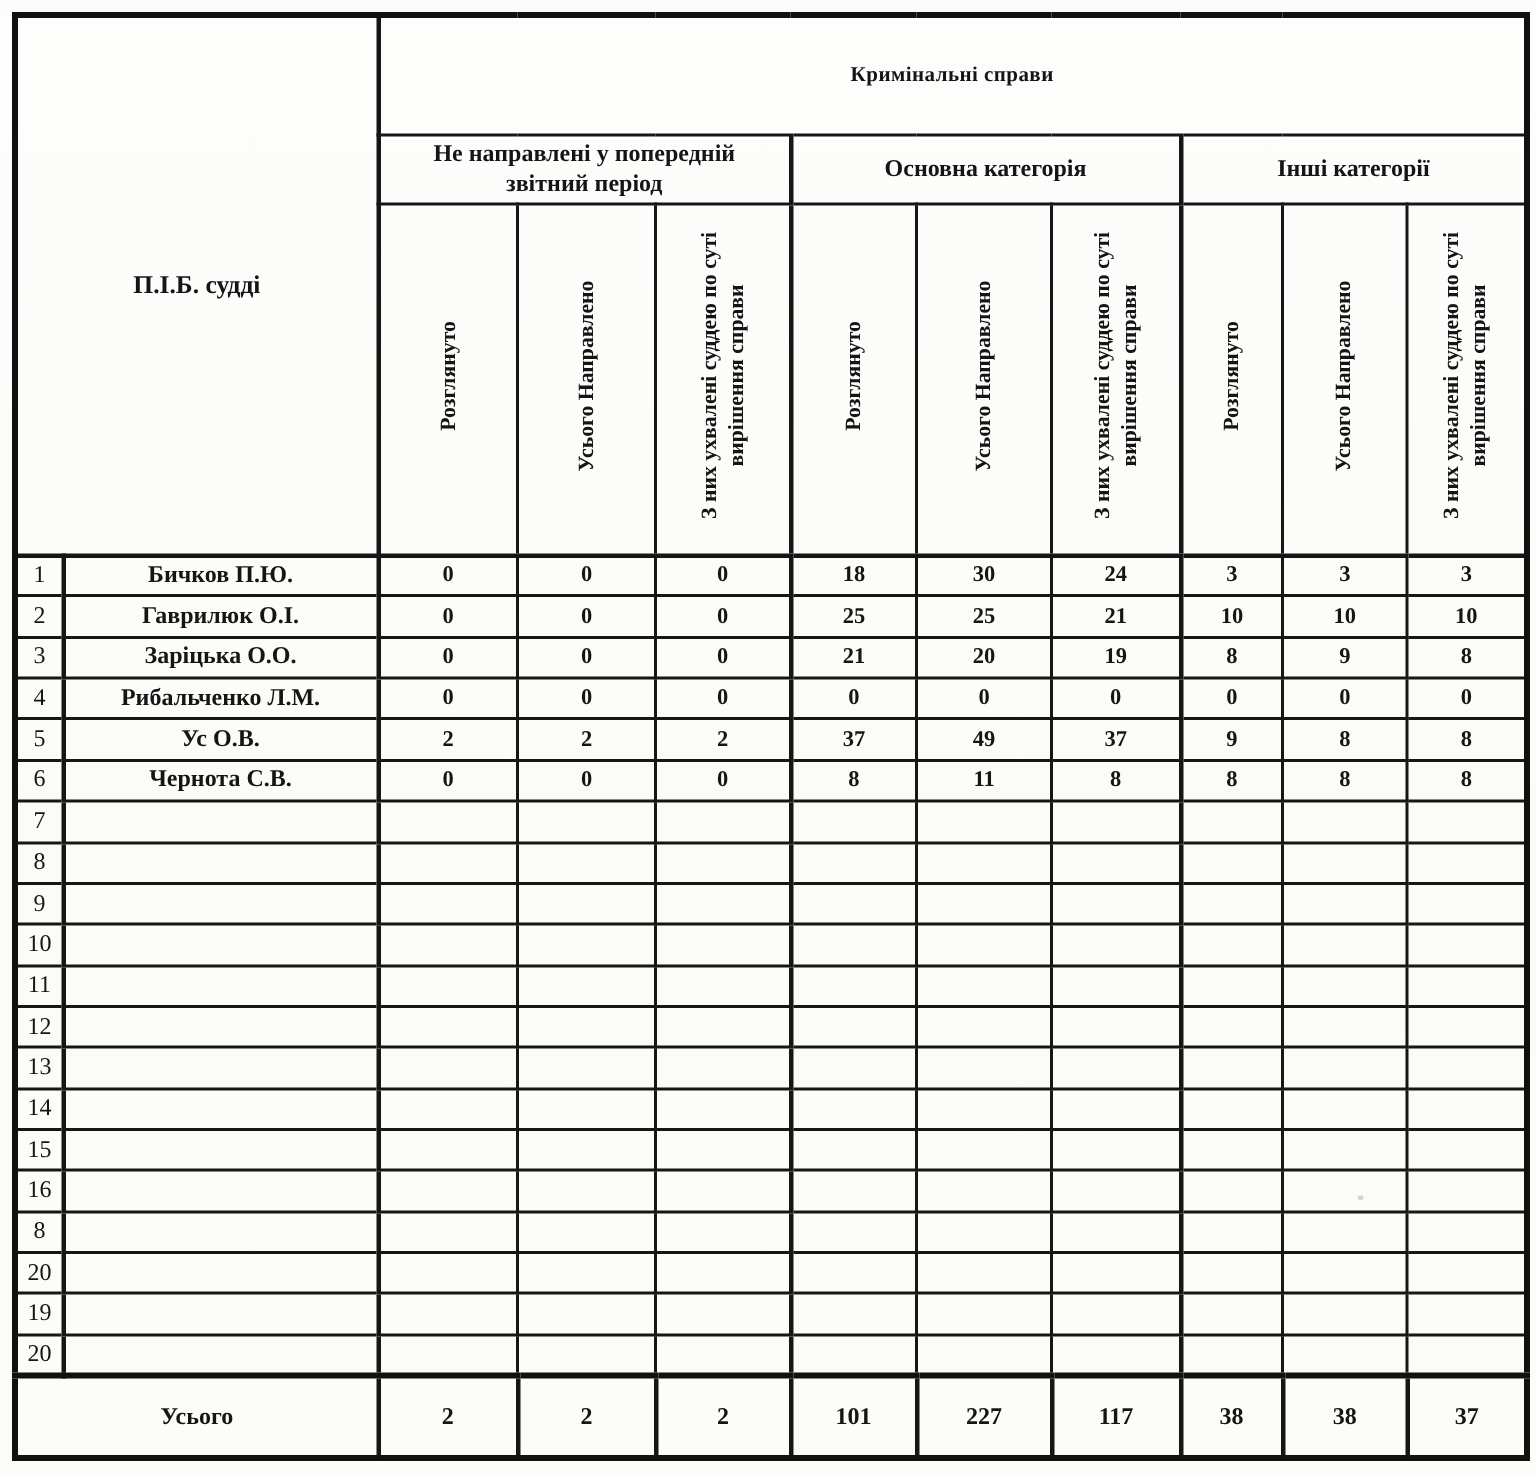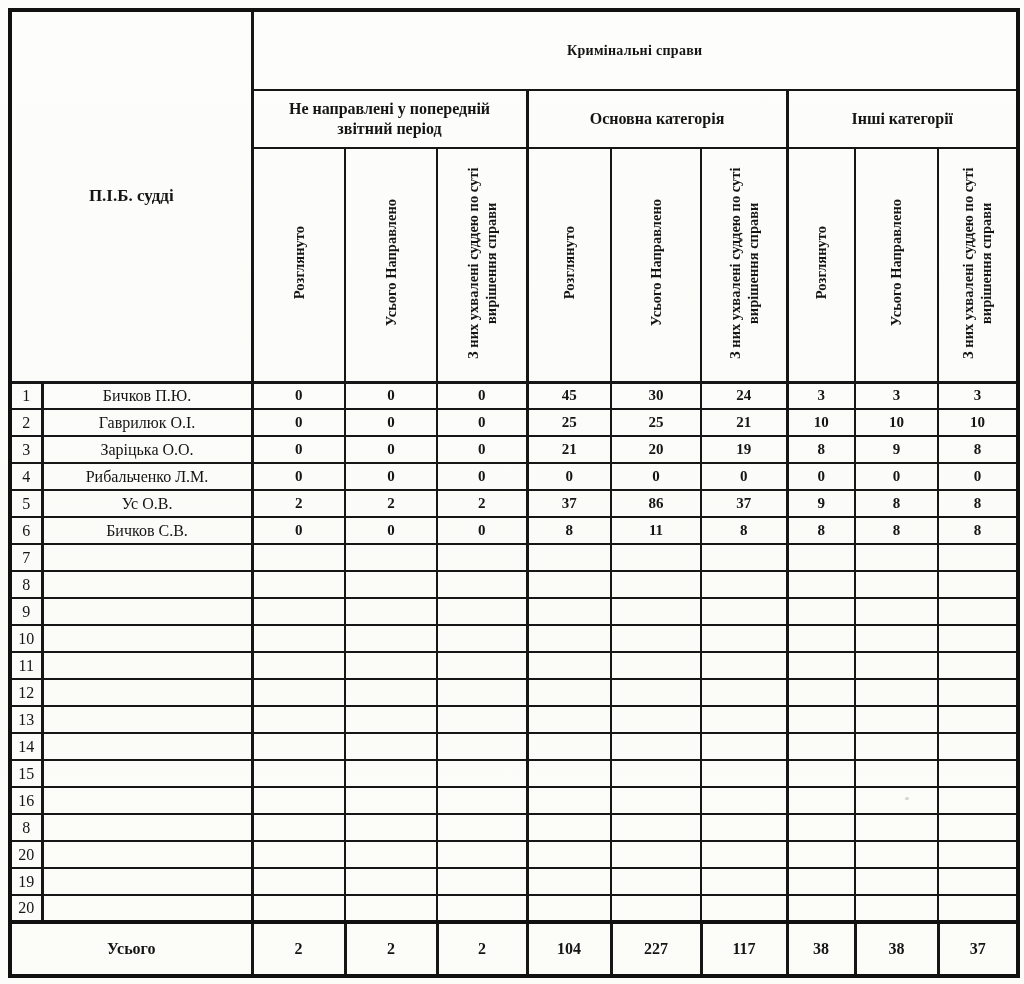--- a/index.html
+++ b/index.html
@@ -34,21 +34,21 @@
     overflow: hidden;
     text-align: center;
     vertical-align: middle;
   }
   
   table.judges {
     border: 4px solid #111;
   }
   
   tr.r-title  { height: 80px; }
-  tr.r-group  { height: 58px; }
+  tr.r-group  { height: 46px; }
   tr.r-rot    { height: 234px; }
   th.corner {
     font-weight: bold;
     font-size: 17px;
     border-right: 3px solid #161616;
     border-bottom: 3px solid #161616;
   }
   th.title {
     font-weight: bold;
     font-size: 14px;
@@ -79,21 +79,21 @@
     white-space: normal;
   }
   
   tbody tr { height: 27px; }
   td.num {
     font-size: 16px;
     font-weight: normal;
     border-right: 3px solid #161616;
   }
   td.jname {
-    font-weight: normal;
+    font-weight: bold;
     font-size: 16px;
   }
   td.val {
     font-weight: bold;
     font-size: 15px;
   }
   td.first-val { border-left: 3px solid #161616; }
   
   tr.total-row { height: 54px; }
   tr.total-row td {
@@ -163,21 +163,21 @@
           <span class="vtext">З них ухвалені суддею по суті вирішення справи</span></th>
       </tr>
     </thead>
     <tbody>
         <tr>
           <td class="num">1</td>
           <td class="jname">Бичков П.Ю.</td>
           <td class="val gs first-val">0</td>
           <td class="val">0</td>
           <td class="val">0</td>
-          <td class="val gs">45</td>
+          <td class="val gs">18</td>
           <td class="val">30</td>
           <td class="val">24</td>
           <td class="val gs">3</td>
           <td class="val">3</td>
           <td class="val">3</td>
         </tr>
         <tr>
           <td class="num">2</td>
           <td class="jname">Гаврилюк О.І.</td>
           <td class="val gs first-val">0</td>
@@ -216,29 +216,29 @@
           <td class="val">0</td>
           <td class="val">0</td>
         </tr>
         <tr>
           <td class="num">5</td>
           <td class="jname">Ус О.В.</td>
           <td class="val gs first-val">2</td>
           <td class="val">2</td>
           <td class="val">2</td>
           <td class="val gs">37</td>
-          <td class="val">86</td>
+          <td class="val">49</td>
           <td class="val">37</td>
           <td class="val gs">9</td>
           <td class="val">8</td>
           <td class="val">8</td>
         </tr>
         <tr>
           <td class="num">6</td>
-          <td class="jname">Бичков С.В.</td>
+          <td class="jname">Чернота С.В.</td>
           <td class="val gs first-val">0</td>
           <td class="val">0</td>
           <td class="val">0</td>
           <td class="val gs">8</td>
           <td class="val">11</td>
           <td class="val">8</td>
           <td class="val gs">8</td>
           <td class="val">8</td>
           <td class="val">8</td>
         </tr>
@@ -424,21 +424,21 @@
           <td class="val"></td>
           <td class="val"></td>
         </tr>
       </tbody>
     <tbody>
       <tr class="total-row">
         <td class="total-label" colspan="2">Усього</td>
       <td class="val gs">2</td>
           <td class="val">2</td>
           <td class="val">2</td>
-          <td class="val gs">104</td>
+          <td class="val gs">101</td>
           <td class="val">227</td>
           <td class="val">117</td>
           <td class="val gs">38</td>
           <td class="val">38</td>
           <td class="val">37</td>
         </tr>
     </tbody>
   </table>
 
   <div class="speck" style="left:905px; top:789px; width:4px; height:3px;"></div>

